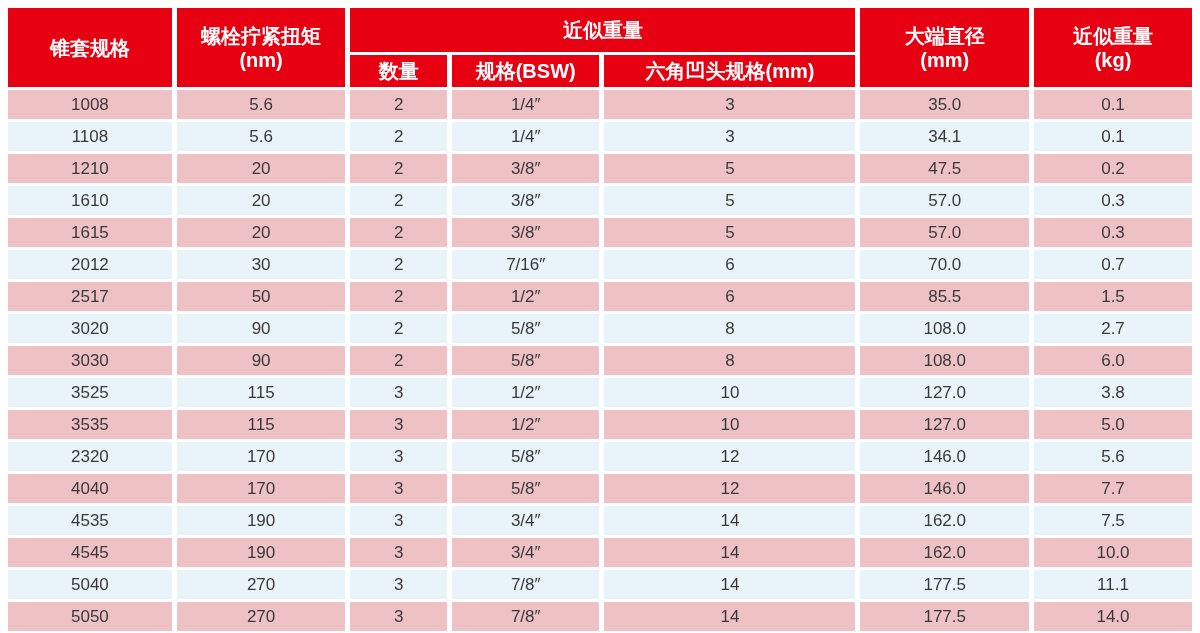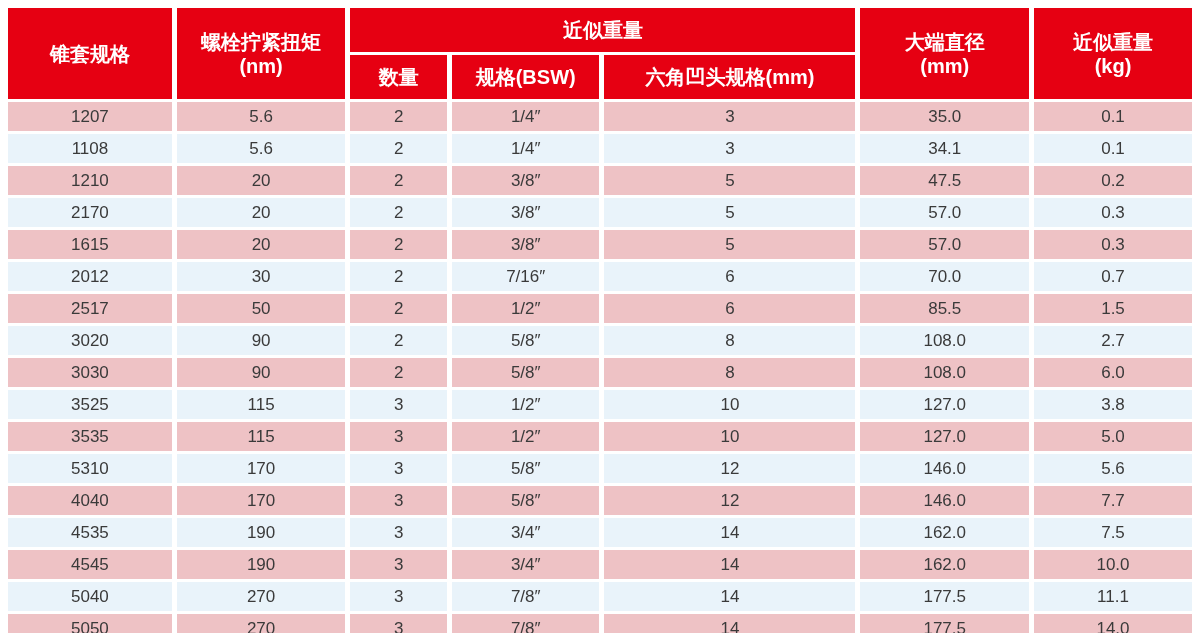--- a/index.html
+++ b/index.html
@@ -26,21 +26,21 @@
     background:var(--red);
     color:var(--header-text);
     font-weight:bold;
     font-size:20px;
     text-align:center;
     vertical-align:middle;
     padding:0;
     line-height:1.2;
   }
   thead tr.tier1 th{height:44px;}
-  thead tr.tier2 th{height:44px;}
+  thead tr.tier2 th{height:32px;}
   tbody td{
     height:29px;
     font-size:17px;
     color:var(--cell-text);
     text-align:center;
     vertical-align:middle;
     padding:0;
   }
   tbody tr.pink td{background:var(--pink);}
   tbody tr.blue td{background:var(--blue);text-align:center;}
@@ -81,21 +81,21 @@
       </th>
     </tr>
     <tr class="tier2">
       <th>数量</th>
       <th>规格(BSW)</th>
       <th>六角凹头规格(mm)</th>
     </tr>
   </thead>
   <tbody>
       <tr class="pink">
-        <td>1207</td>
+        <td>1008</td>
         <td>5.6</td>
         <td>2</td>
         <td>1/4″</td>
         <td>3</td>
         <td>35.0</td>
         <td>0.1</td>
       </tr>
       <tr class="blue">
         <td>1108</td>
         <td>5.6</td>
@@ -108,21 +108,21 @@
       <tr class="pink">
         <td>1210</td>
         <td>20</td>
         <td>2</td>
         <td>3/8″</td>
         <td>5</td>
         <td>47.5</td>
         <td>0.2</td>
       </tr>
       <tr class="blue">
-        <td>2170</td>
+        <td>1610</td>
         <td>20</td>
         <td>2</td>
         <td>3/8″</td>
         <td>5</td>
         <td>57.0</td>
         <td>0.3</td>
       </tr>
       <tr class="pink">
         <td>1615</td>
         <td>20</td>
@@ -180,21 +180,21 @@
       <tr class="pink">
         <td>3535</td>
         <td>115</td>
         <td>3</td>
         <td>1/2″</td>
         <td>10</td>
         <td>127.0</td>
         <td>5.0</td>
       </tr>
       <tr class="blue">
-        <td>5310</td>
+        <td>2320</td>
         <td>170</td>
         <td>3</td>
         <td>5/8″</td>
         <td>12</td>
         <td>146.0</td>
         <td>5.6</td>
       </tr>
       <tr class="pink">
         <td>4040</td>
         <td>170</td>

